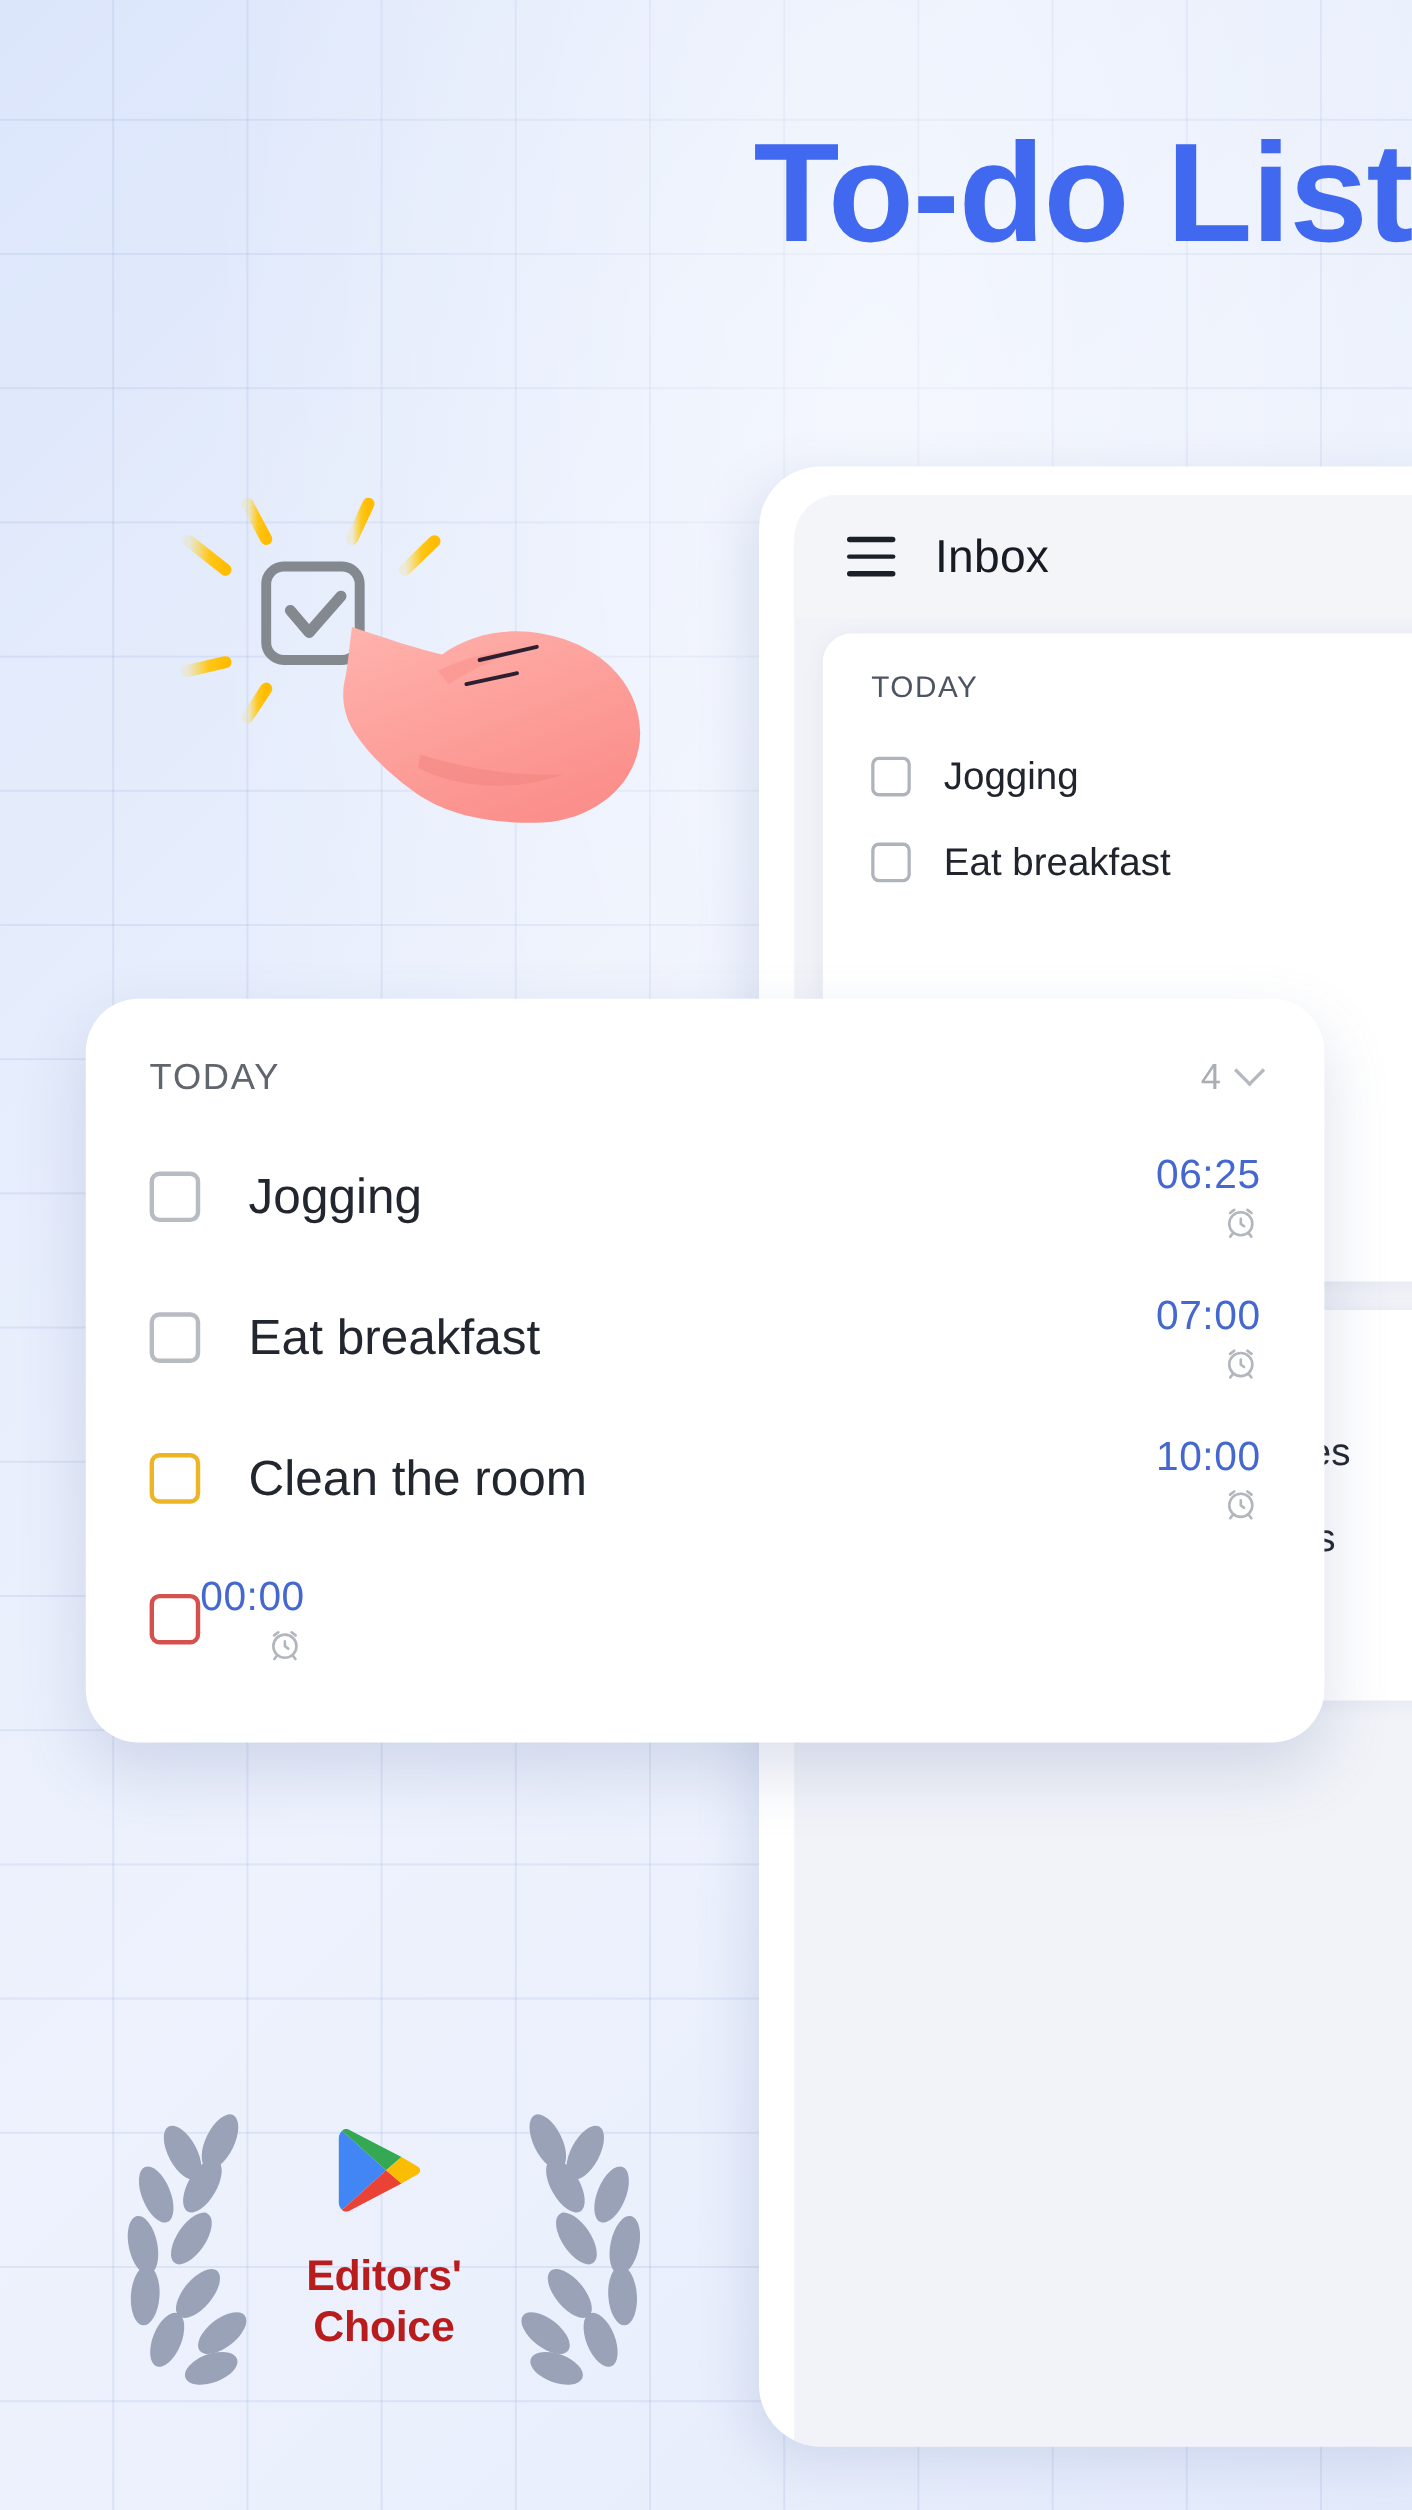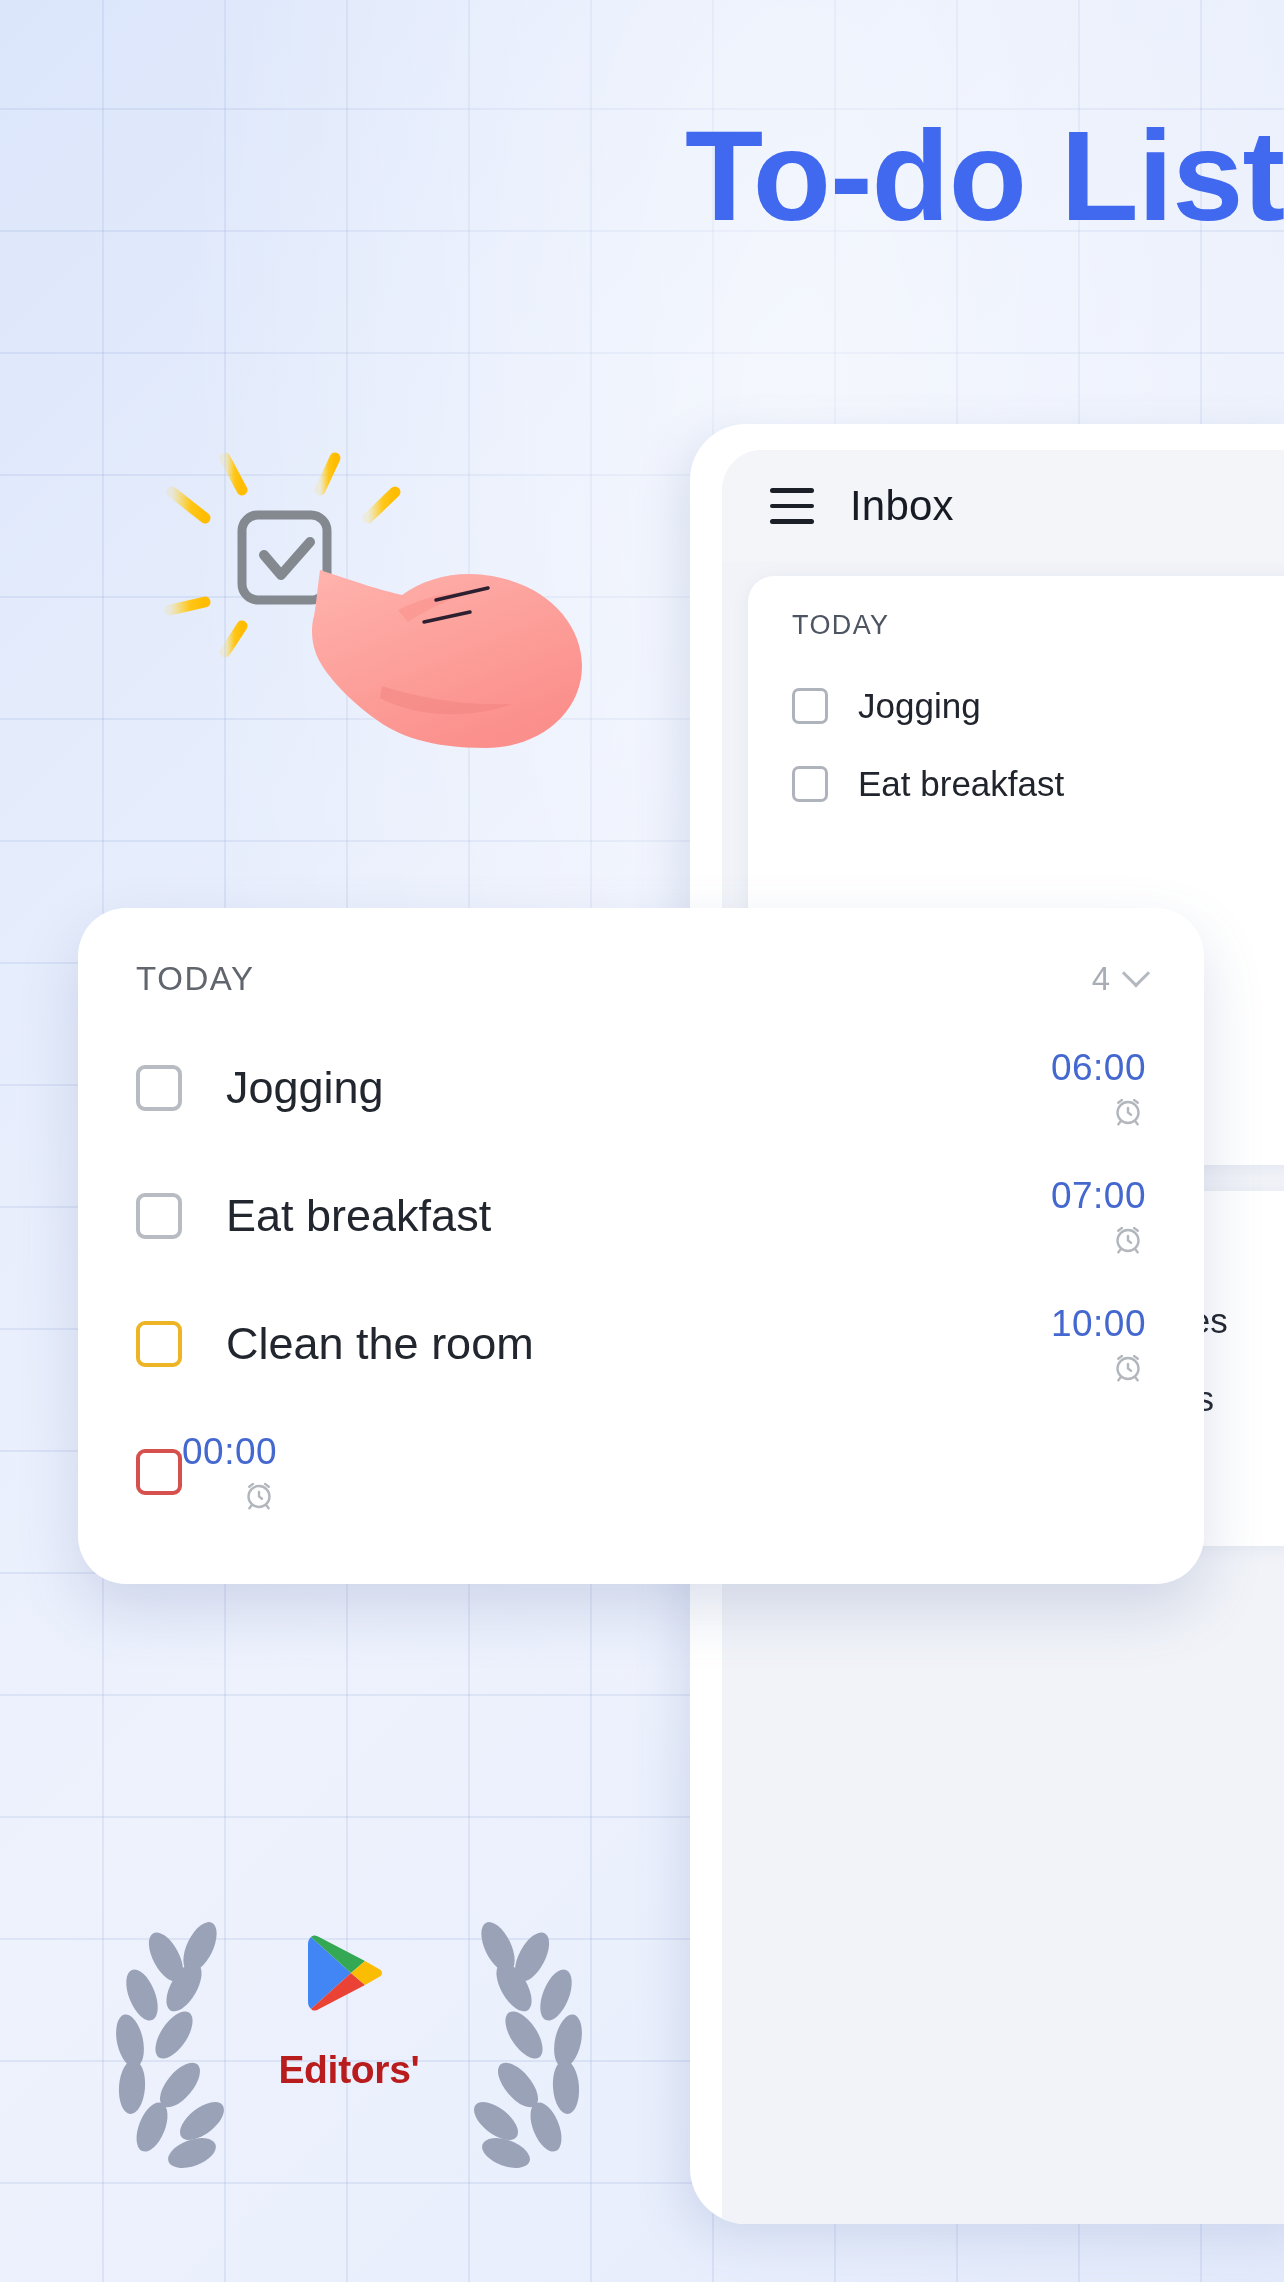--- a/index.html
+++ b/index.html
@@ -240,21 +240,21 @@
     <div id="card-head-right">
       <span id="card-count">4</span>
       <span class="chev"></span>
     </div>
   </div>
 
   <div class="trow">
     <div class="tcb"></div>
     <div class="tlabel">Jogging</div>
     <div class="tright">
-      <div class="ttime">06:00</div>
+      <div class="ttime">06:25</div>
       <svg width="36" height="36" viewBox="0 0 24 24">
         <circle cx="12" cy="13" r="7" fill="none" stroke="#b2b6bd" stroke-width="1.6"></circle>
         <path d="M12 10v3l2 1.5" fill="none" stroke="#b2b6bd" stroke-width="1.6" stroke-linecap="round"></path>
         <path d="M5.5 6.5L8 4.6M18.5 6.5L16 4.6" stroke="#b2b6bd" stroke-width="1.6" stroke-linecap="round" fill="none"></path>
         <path d="M7 19l-1.4 1.8M17 19l1.4 1.8" stroke="#b2b6bd" stroke-width="1.6" stroke-linecap="round" fill="none"></path>
       </svg>
     </div>
   </div>
 
   <div class="trow">
@@ -333,14 +333,15 @@
 
     <g transform="translate(205,40)">
       <path d="M2 2 L42 38 L2 74 C0 72 -1 70 -1 67 L-1 9 C-1 6 0 4 2 2 Z" fill="#4285f4"></path>
       <path d="M2 2 C4 0 7 0 10 2 L56 26 L42 38 Z" fill="#34a853"></path>
       <path d="M42 38 L56 50 L10 74 C7 76 4 76 2 74 Z" fill="#ea4335"></path>
       <path d="M56 26 L70 34 C74 36 74 40 70 42 L56 50 L42 38 Z" fill="#fbbc04"></path>
     </g>
   </svg>
   <div id="ec-text">
     <div>Editors'</div>
+    <div>Choice</div>
   </div>
 </div>
 
 </body></html>

